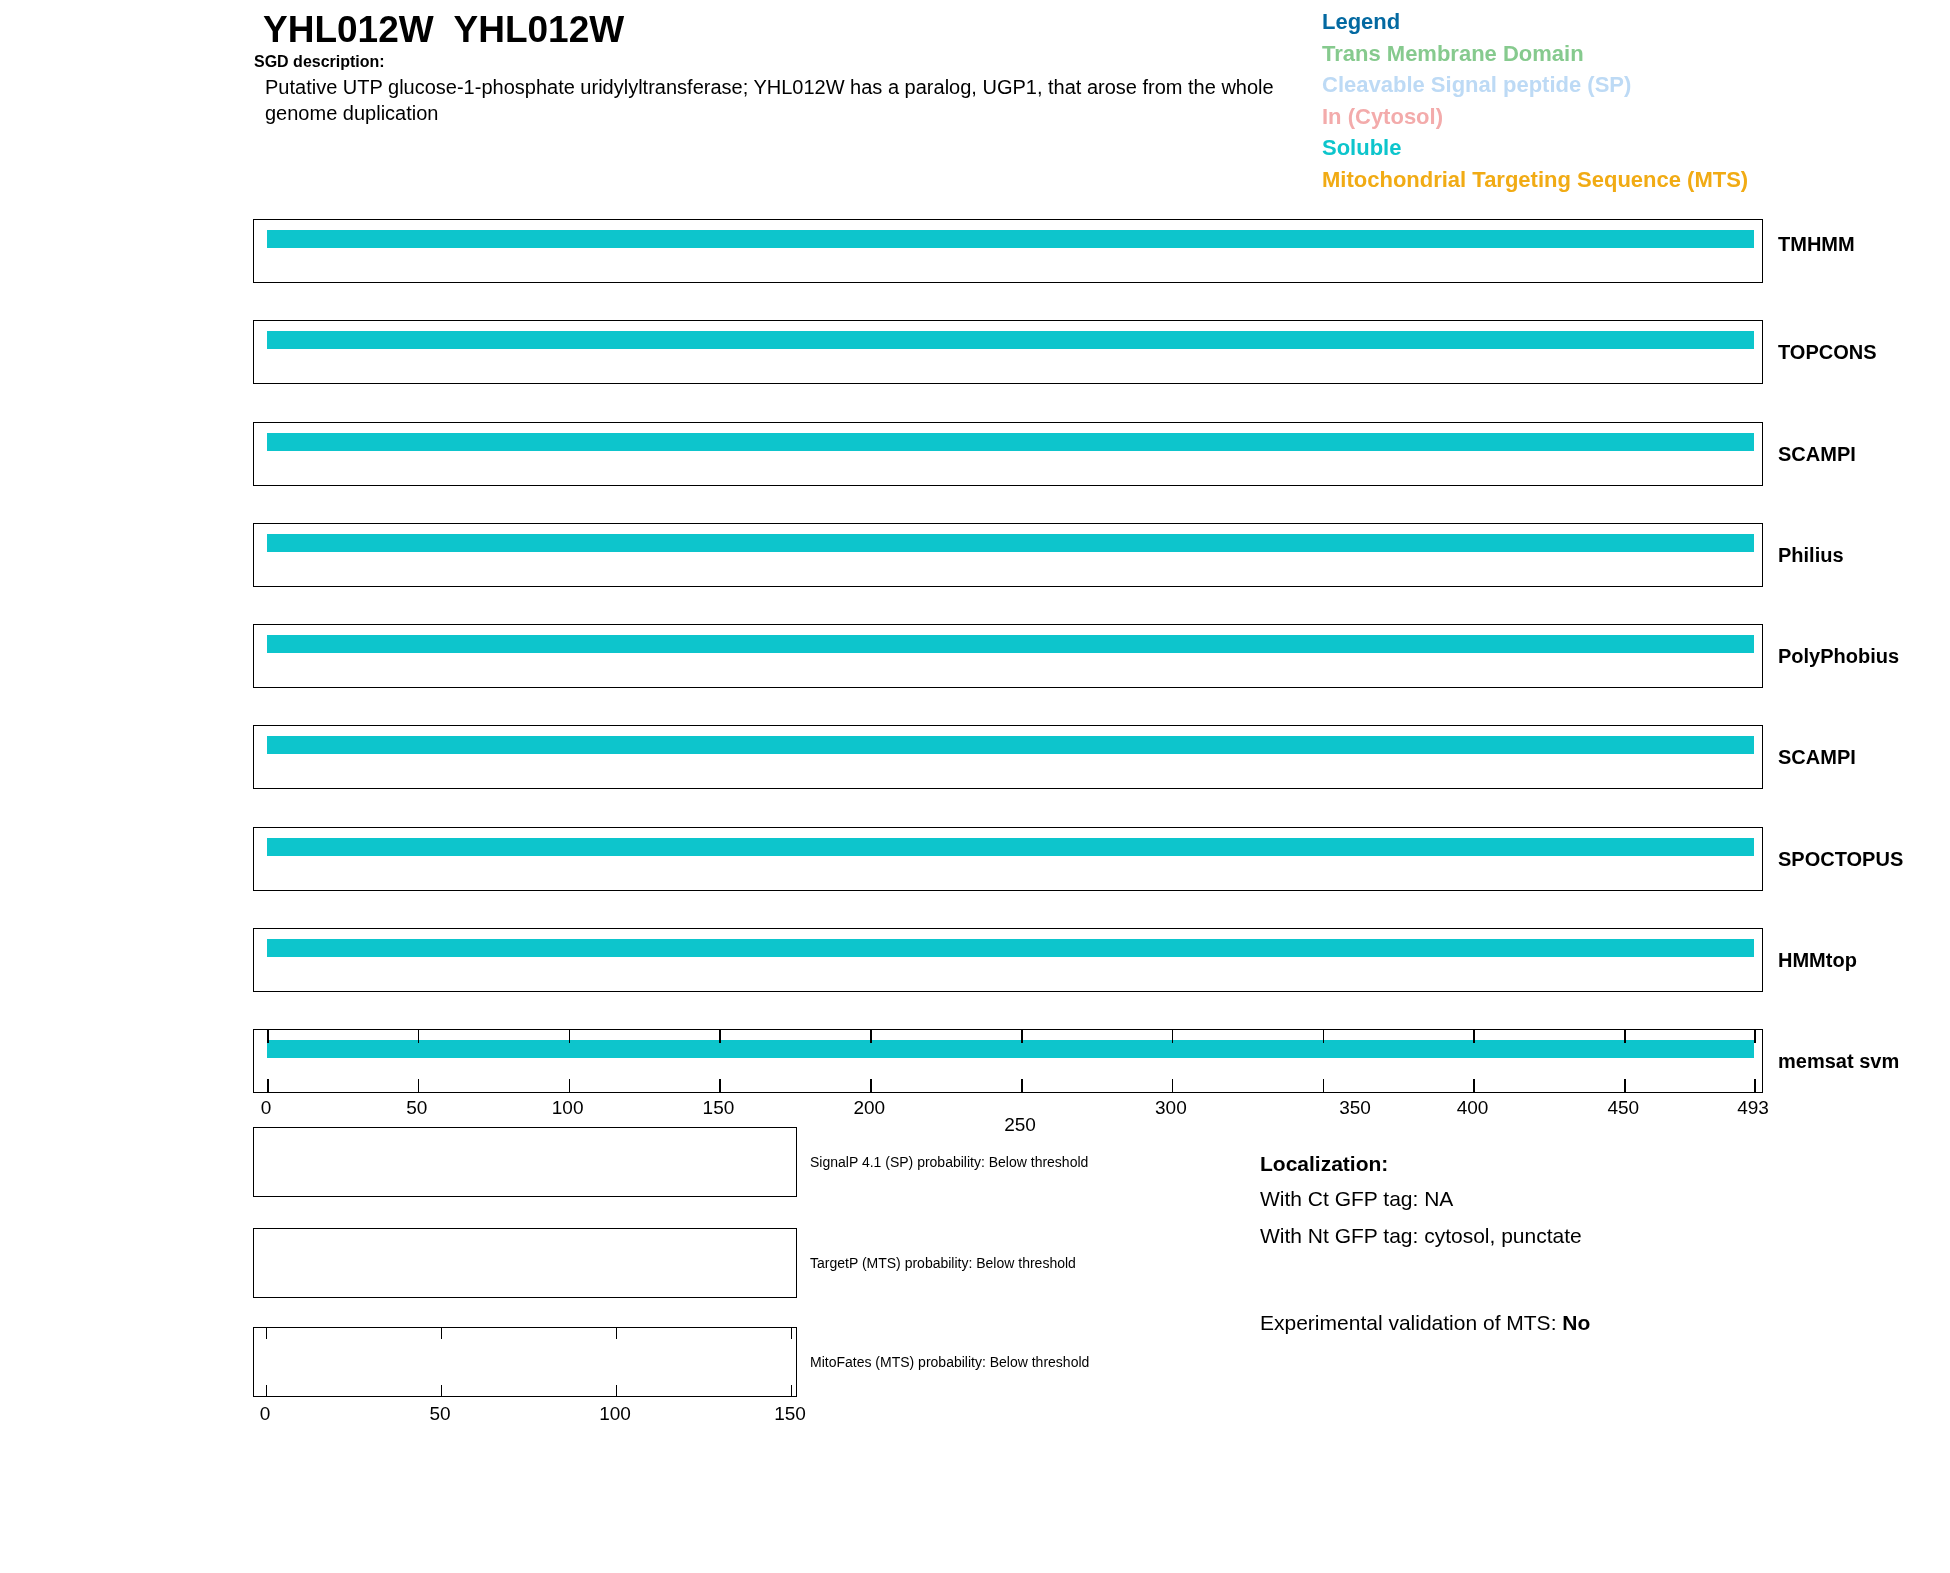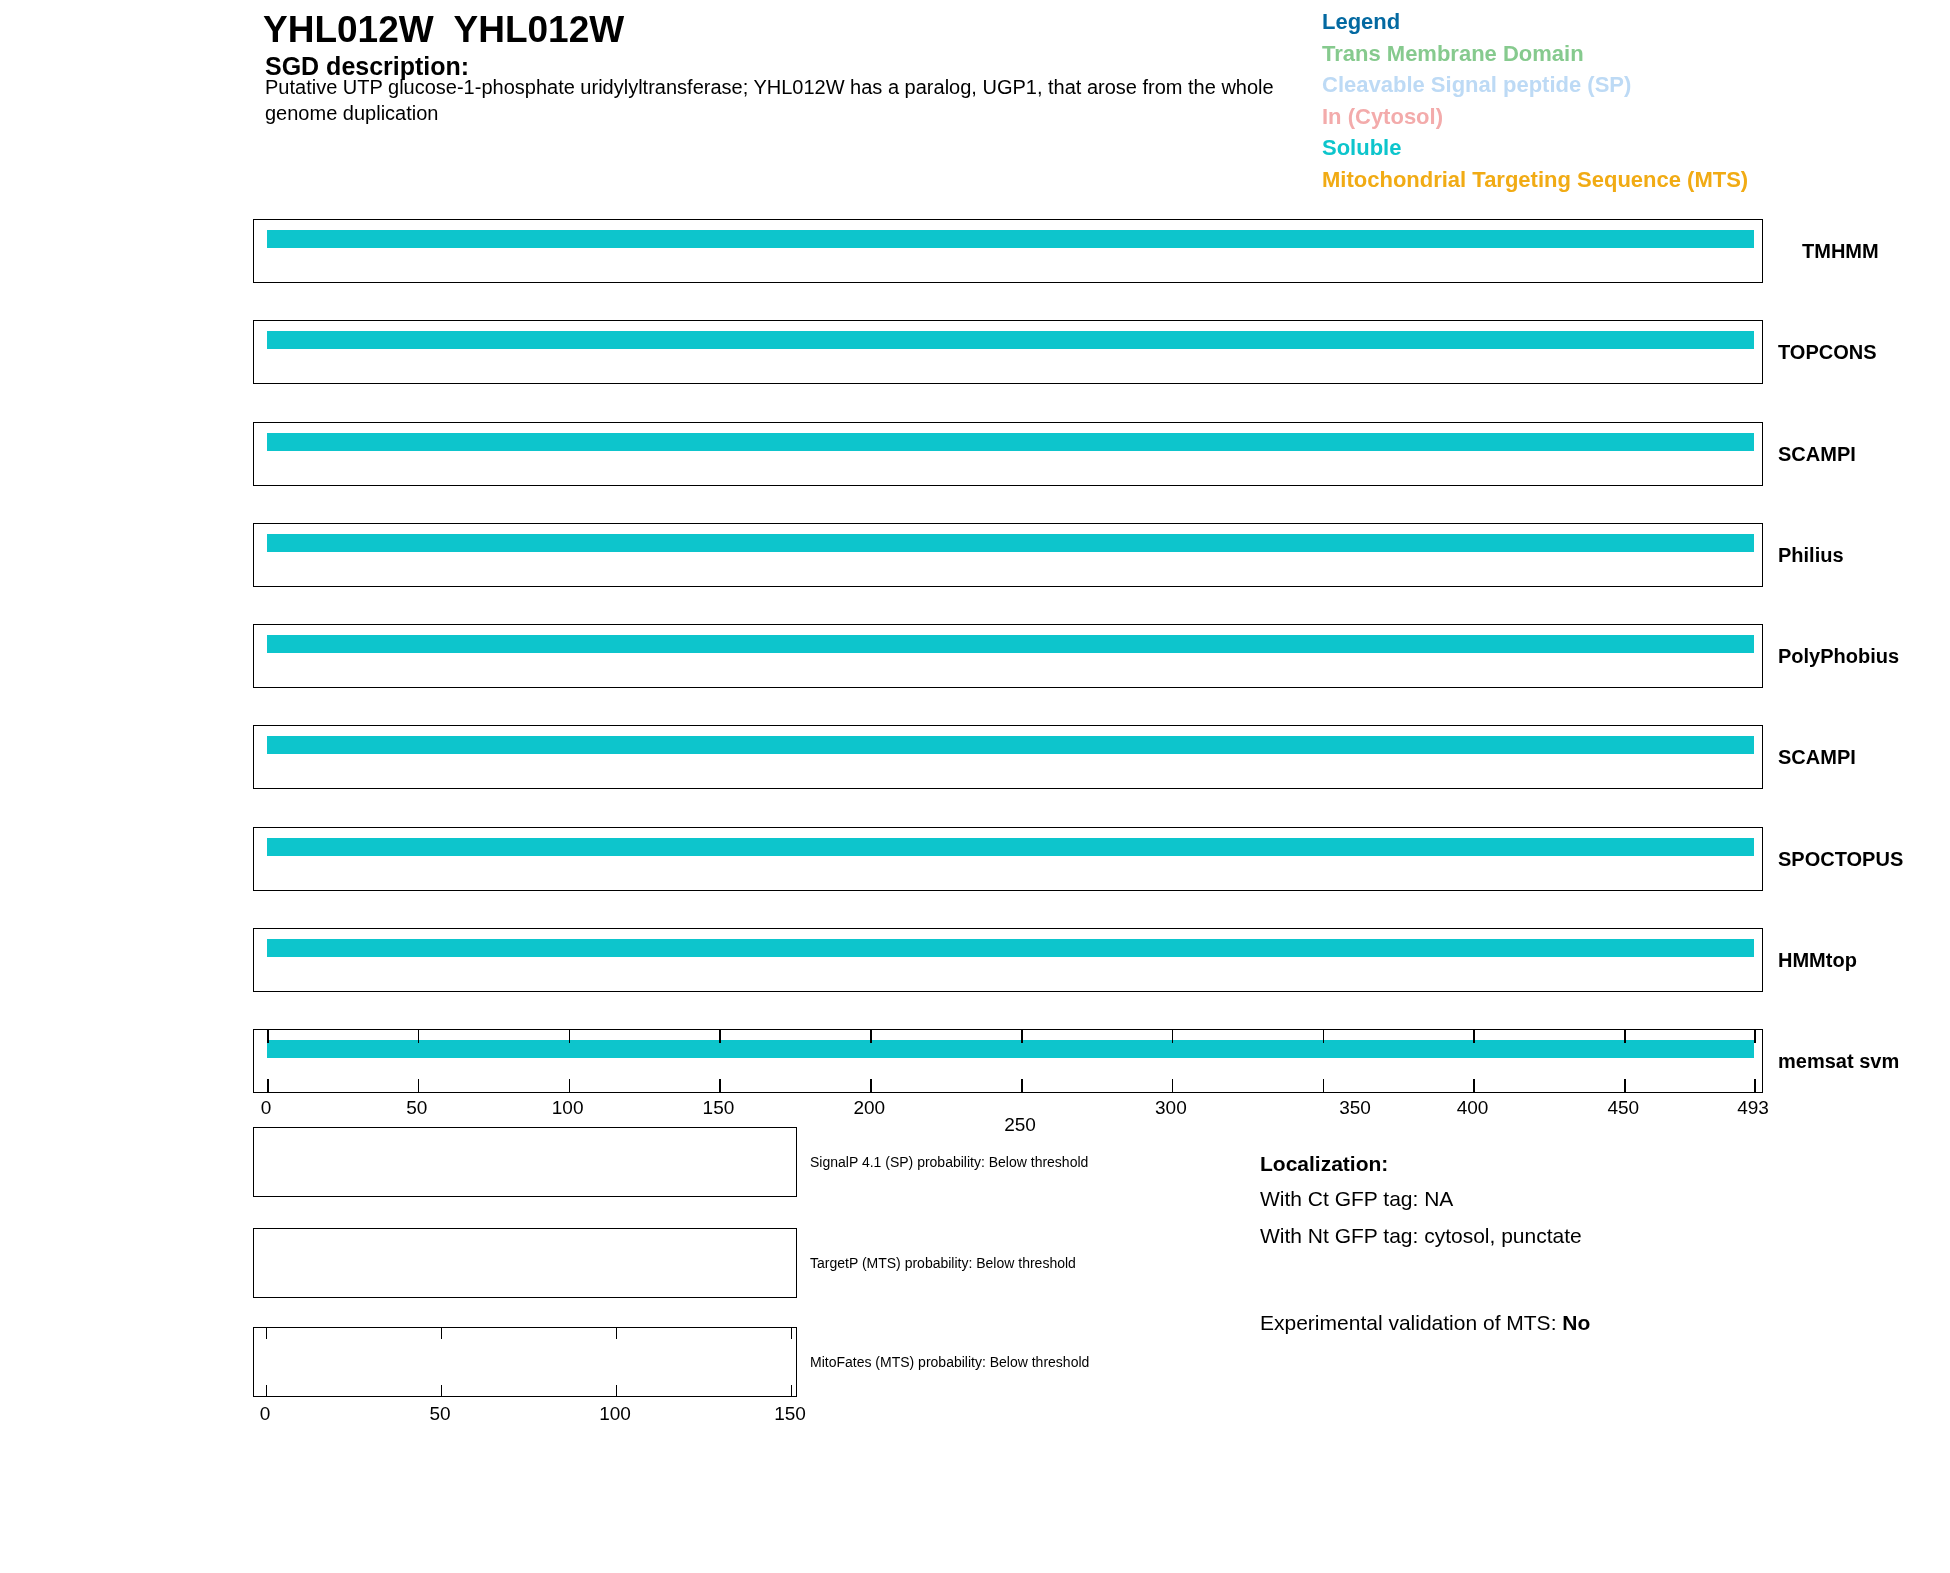--- a/index.html
+++ b/index.html
@@ -1,20 +1,20 @@
 <!DOCTYPE html>
 <html><head>
 <meta charset="utf-8">
 <style>
   html,body{margin:0;padding:0;background:#fff;}
   #page{position:relative;width:1950px;height:1573px;background:#fff;
         font-family:"Liberation Sans","DejaVu Sans",sans-serif;color:#000;overflow:hidden;}
   .abs{position:absolute;}
   #gene-title{left:263px;top:10px;font-size:37px;font-weight:bold;white-space:pre;line-height:1.1;}
-  #sgd-label{left:265px;top:53px;font-size:25px;font-weight:bold;line-height:1.1;}
+  #sgd-label{left:254px;top:53px;font-size:16px;font-weight:bold;line-height:1.1;}
   #sgd-desc{left:265px;top:74px;width:1020px;font-size:20px;line-height:26px;}
   #legend{left:1322px;top:6px;line-height:31.5px;font-size:22px;font-weight:bold;}
   #legend .legend-title{color:#0369a1;}
   .track-box{position:absolute;border:1.5px solid #000;background:#fff;box-sizing:border-box;}
   .track-bar{position:absolute;}
   .track-label{position:absolute;font-size:20px;font-weight:bold;display:flex;align-items:center;}
   .tick{position:absolute;width:1.5px;background:#000;}
   .axis-label{position:absolute;font-size:19px;transform:translateX(-50%);white-space:nowrap;}
   .prob-box{position:absolute;border:1px solid #000;background:#fff;box-sizing:border-box;}
   .prob-label{position:absolute;font-size:14px;display:flex;align-items:center;line-height:28px;}
@@ -37,21 +37,21 @@
       <div style="color: rgb(189, 218, 245);">Cleavable Signal peptide (SP)</div>
       <div style="color: rgb(243, 171, 171);">In (Cytosol)</div>
       <div style="color: rgb(13, 197, 204);">Soluble</div>
       <div style="color: rgb(241, 171, 20);">Mitochondrial Targeting Sequence (MTS)</div>
     </div>
 
   <div id="tracks-layer">
       <div class="track-box" style="left: 253px; top: 219px; width: 1510px; height: 64px;">
         <div class="track-bar" style="left: 13px; top: 10px; width: 1487px; height: 18px; background: rgb(13, 197, 204);"></div>
       </div>
-      <div class="track-label" style="left: 1778px; top: 219px; height: 64px; margin-left: 24px;">TMHMM</div>
+      <div class="track-label" style="left: 1778px; top: 212px; height: 64px;">TMHMM</div>
       <div class="track-box" style="left: 253px; top: 320px; width: 1510px; height: 64px;">
         <div class="track-bar" style="left: 13px; top: 10px; width: 1487px; height: 18px; background: rgb(13, 197, 204);"></div>
       </div>
       <div class="track-label" style="left: 1778px; top: 320px; height: 64px;">TOPCONS</div>
       <div class="track-box" style="left: 253px; top: 422px; width: 1510px; height: 64px;">
         <div class="track-bar" style="left: 13px; top: 10px; width: 1487px; height: 18px; background: rgb(13, 197, 204);"></div>
       </div>
       <div class="track-label" style="left: 1778px; top: 422px; height: 64px;">SCAMPI</div>
       <div class="track-box" style="left: 253px; top: 523px; width: 1510px; height: 64px;">
         <div class="track-bar" style="left: 13px; top: 10px; width: 1487px; height: 18px; background: rgb(13, 197, 204);"></div>

